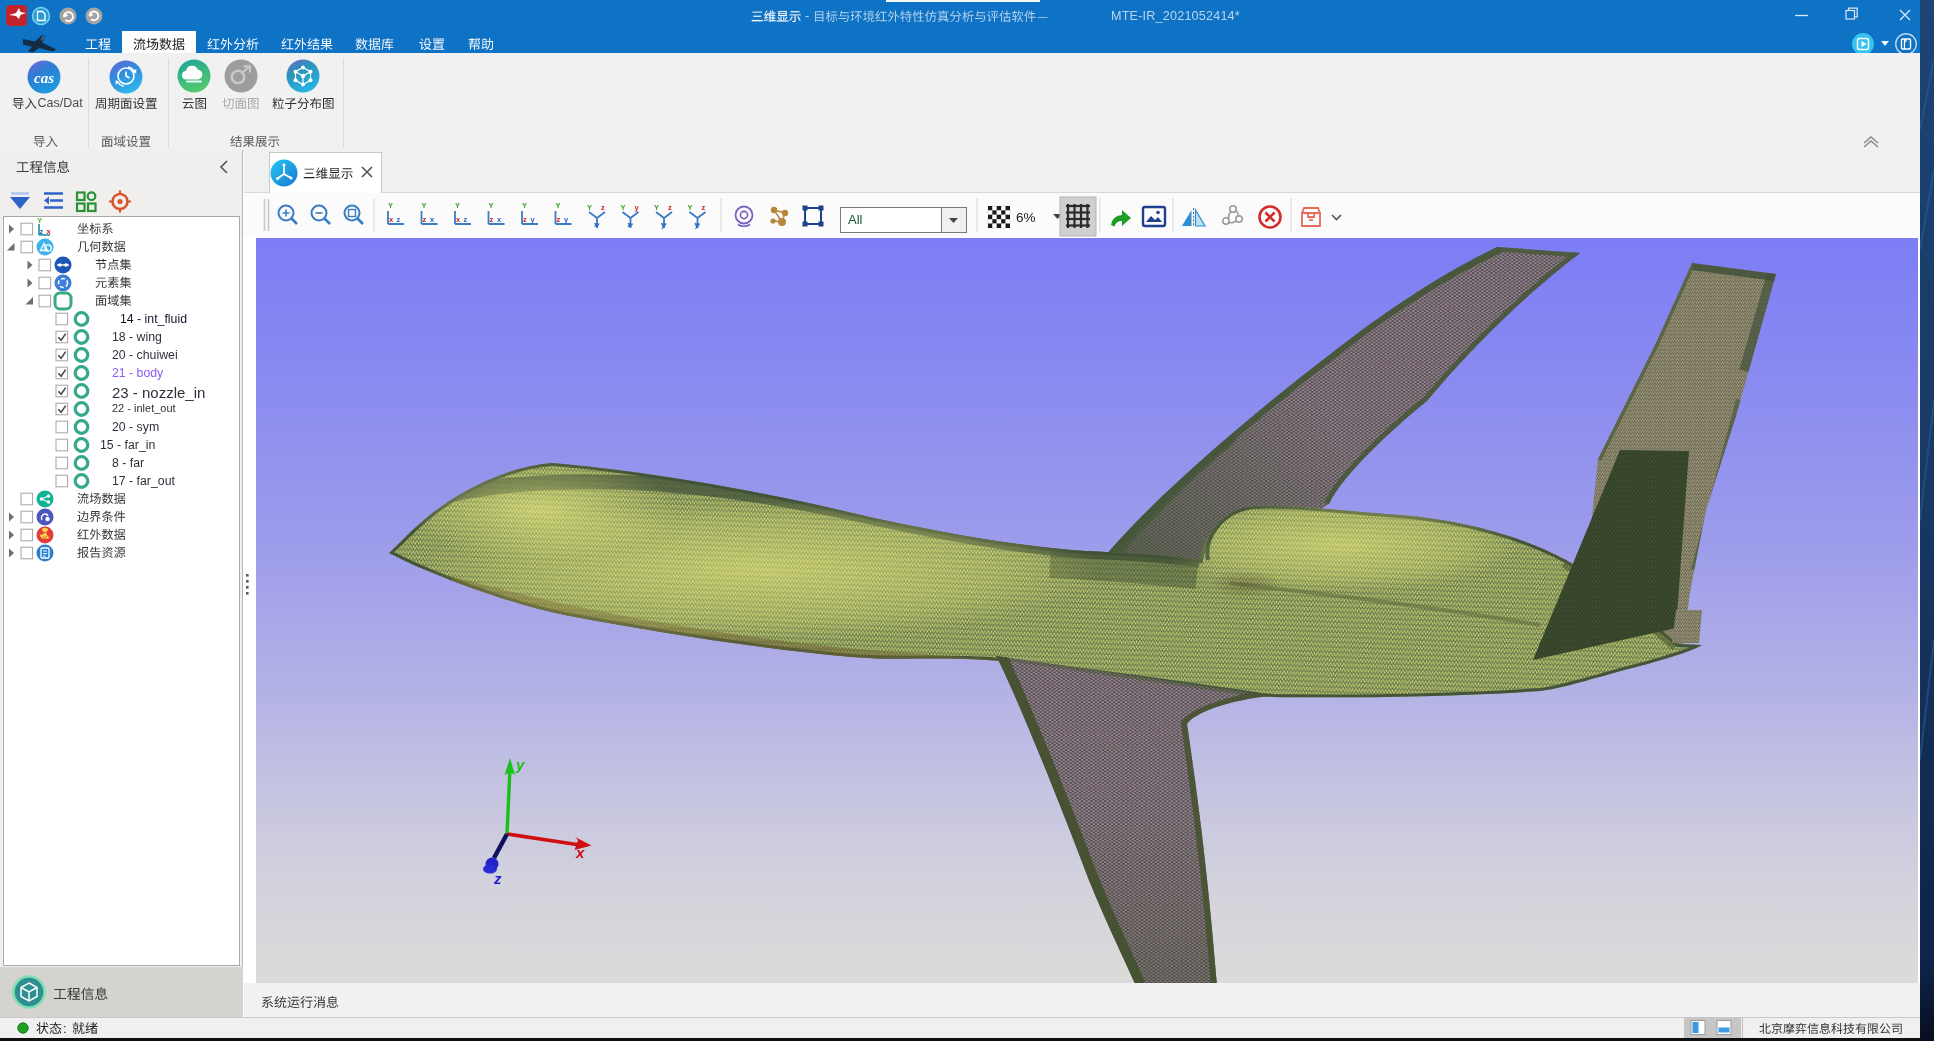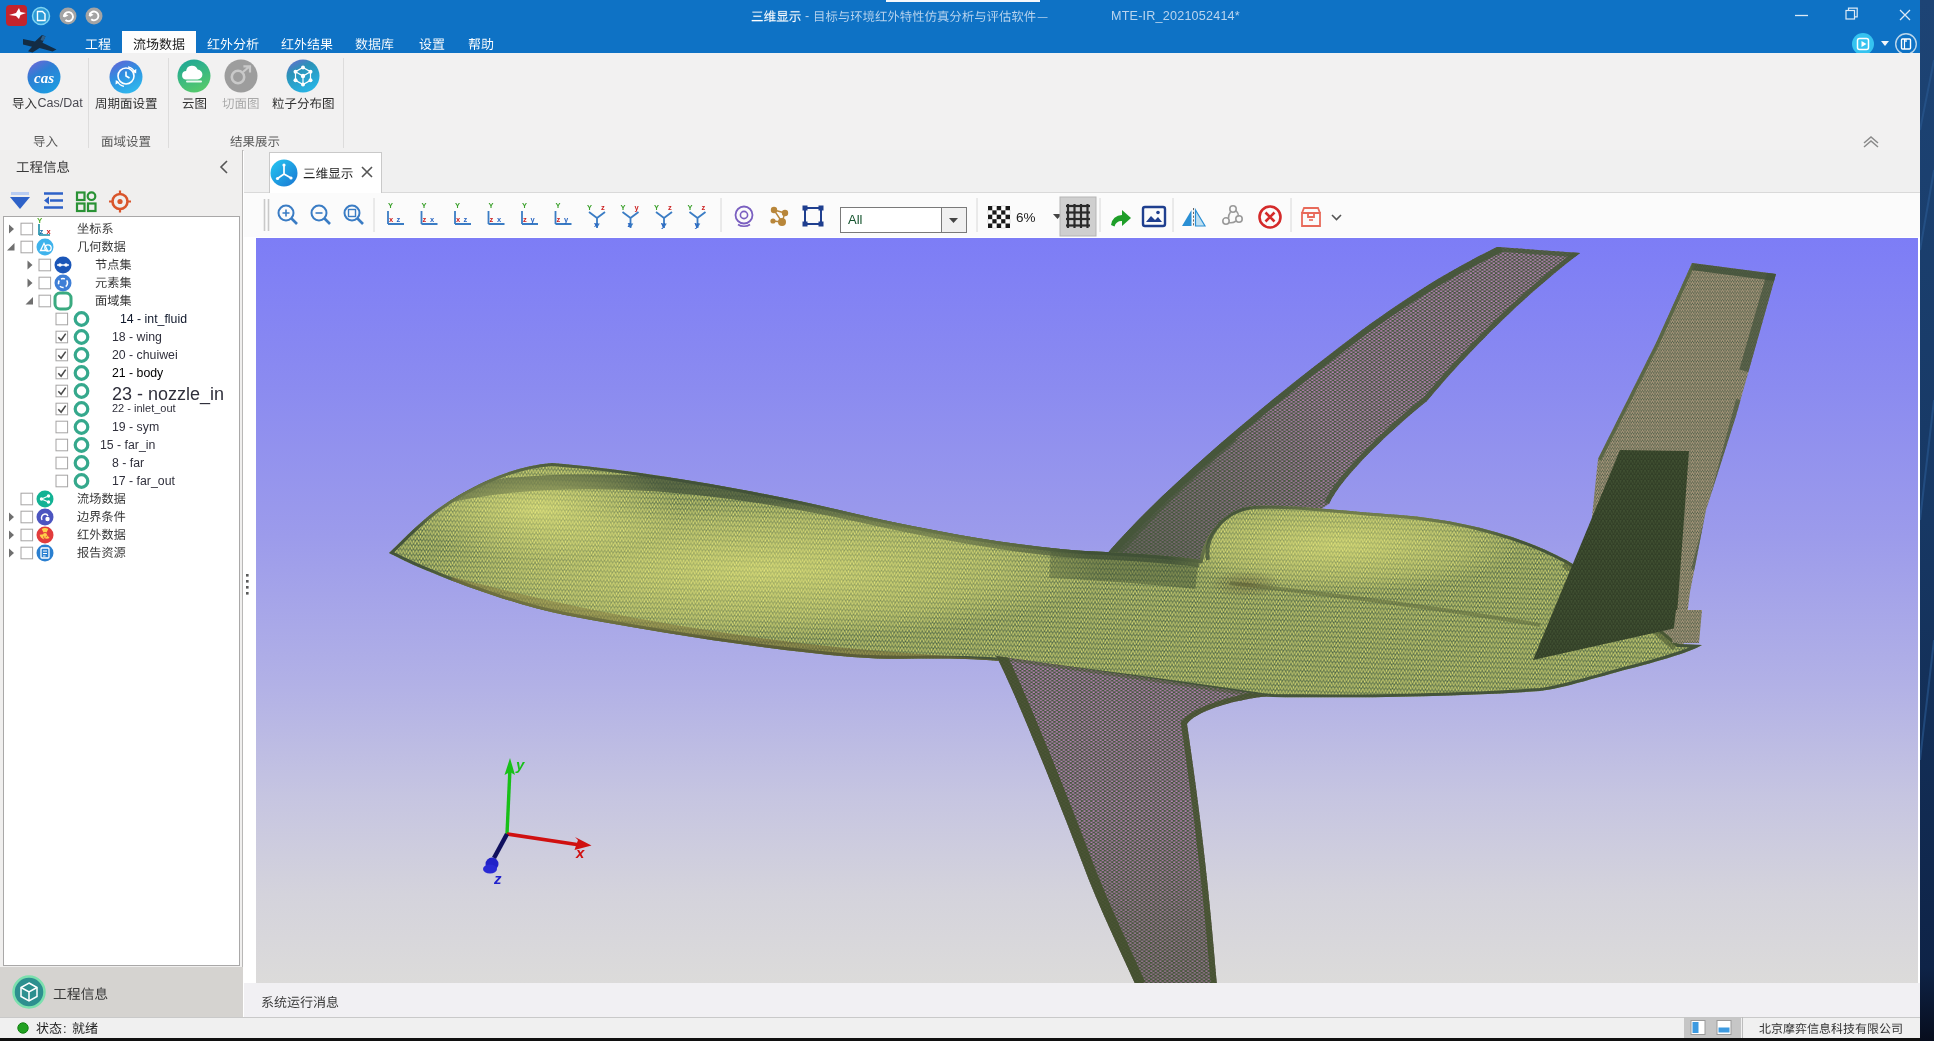--- a/index.html
+++ b/index.html
@@ -508,24 +508,24 @@
 <svg class="ck" style="left:95px;top:305.3px" width="2" height="2">
     <g fill="#3a3a3a" transform="scale(0.1220)">
       <use href="#c9762" x="0"></use>
       <use href="#c57df" x="100"></use>
       <use href="#c96c6" x="200"></use>
     </g>
   </svg>
 <div class="abs" style="left:120px;top:311.5px;font-size:12.3px;color:#0f172a">14 - int_fluid</div>
 <div class="abs" style="left:112px;top:329.5px;font-size:12.3px;color:#30303c">18 - wing</div>
 <div class="abs" style="left:112px;top:347.5px;font-size:12.3px;color:#30303c">20 - chuiwei</div>
-<div class="abs" style="left:112px;top:365.5px;font-size:12.3px;color:#000000">21 - body</div>
-<div class="abs" style="left:112px;top:383.5px;font-size:18px;color:#30303c">23 - nozzle_in</div>
+<div class="abs" style="left:112px;top:365.5px;font-size:12.3px;color:#8b5cf6">21 - body</div>
+<div class="abs" style="left:112px;top:383.5px;font-size:15px;color:#30303c">23 - nozzle_in</div>
 <div class="abs" style="left:112px;top:401.5px;font-size:11px;color:#30303c">22 - inlet_out</div>
-<div class="abs" style="left:112px;top:419.5px;font-size:12.3px;color:#30303c">19 - sym</div>
+<div class="abs" style="left:112px;top:419.5px;font-size:12.3px;color:#30303c">20 - sym</div>
 <div class="abs" style="left:100px;top:437.5px;font-size:12.3px;color:#30303c">15 - far_in</div>
 <div class="abs" style="left:112px;top:455.5px;font-size:12.3px;color:#30303c">8 - far</div>
 <div class="abs" style="left:112px;top:473.5px;font-size:12.3px;color:#30303c">17 - far_out</div>
 <svg class="ck" style="left:77px;top:503.3px" width="2" height="2">
     <g fill="#3a3a3a" transform="scale(0.1220)">
       <use href="#c6d41" x="0"></use>
       <use href="#c573a" x="100"></use>
       <use href="#c6570" x="200"></use>
       <use href="#c636e" x="300"></use>
     </g>

